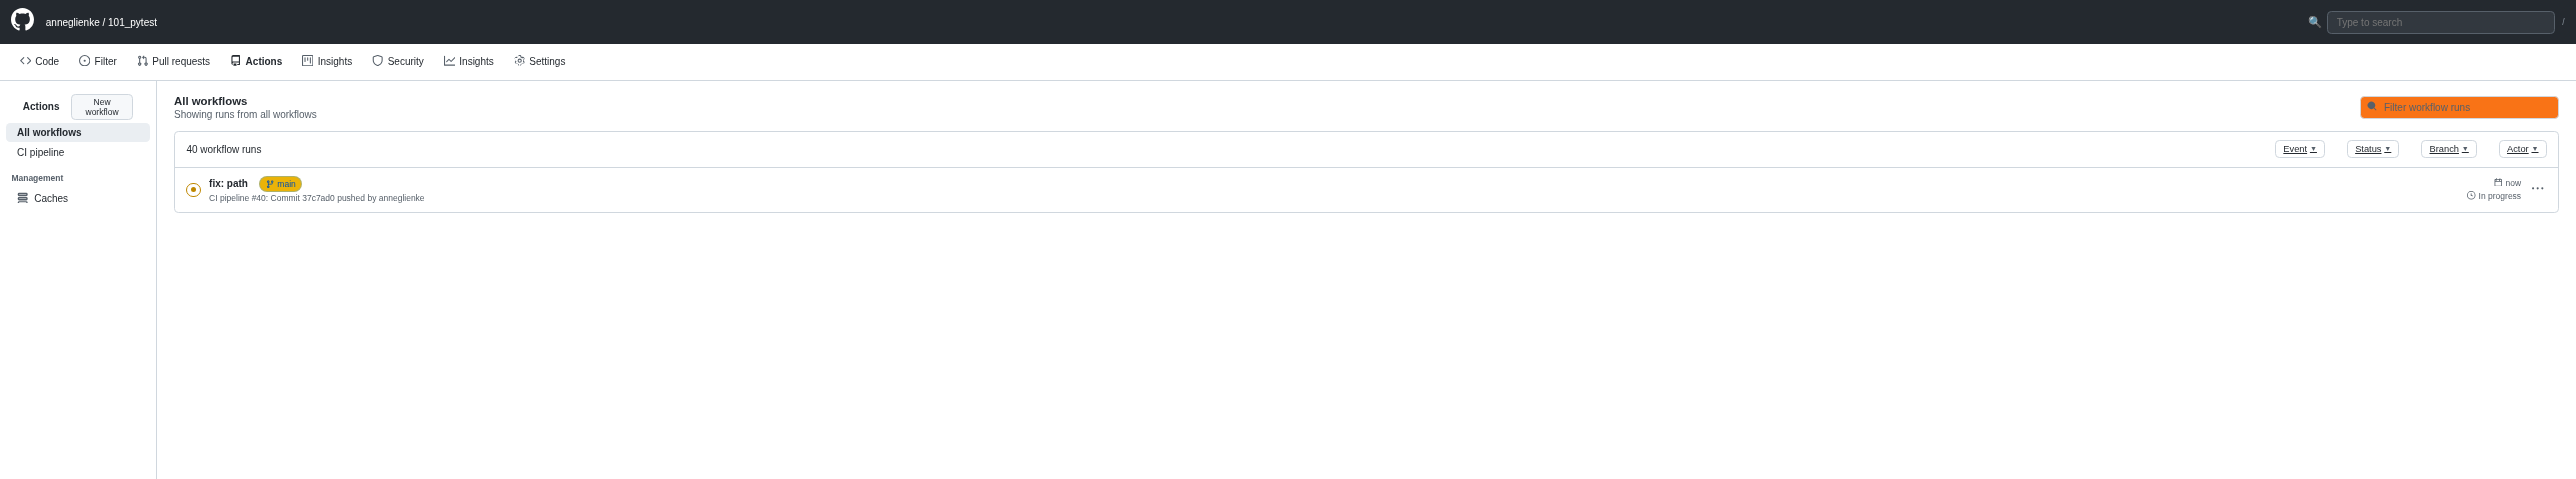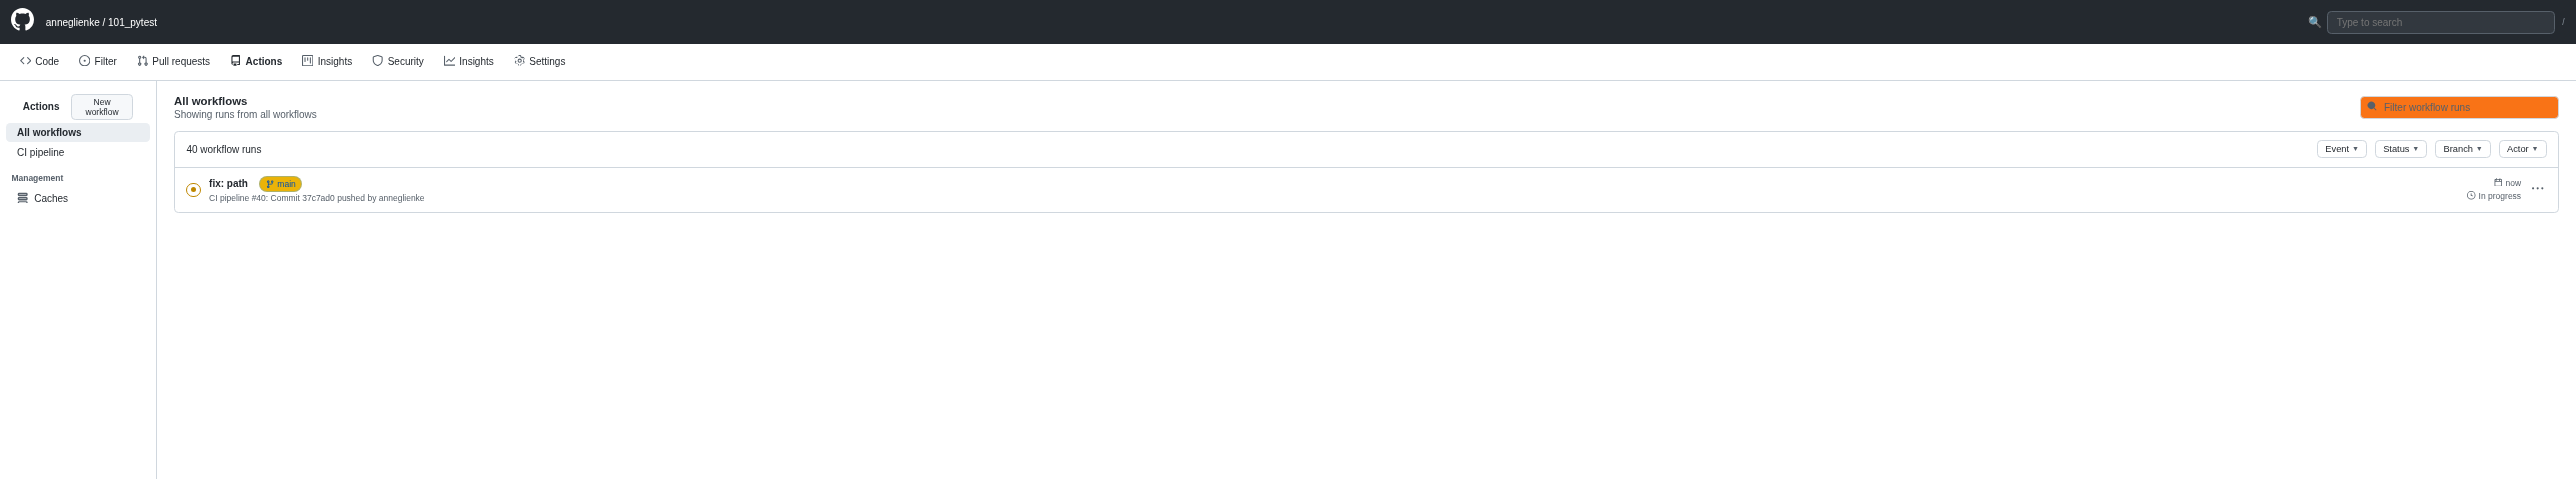--- a/index.html
+++ b/index.html
@@ -192,21 +192,22 @@
       justify-content: space-between;
       padding: 8.5px 11.4px;
       border-bottom: 0.7px solid #d0d7de;
     }
     .runs-count {
       font-size: 10px;
       font-weight: 400;
     }
     .runs-filters {
       display: flex;
-      gap: 8px;
+      gap: 22px;
+      text-decoration: underline;
     }
     .filter-btn {
       display: flex;
       align-items: center;
       gap: 2.8px;
       padding: 2.8px 7.1px;
       border: 0.7px solid #d0d7de;
       border-radius: 4.3px;
       background: #ffffff;
       font-size: 9.3px;

